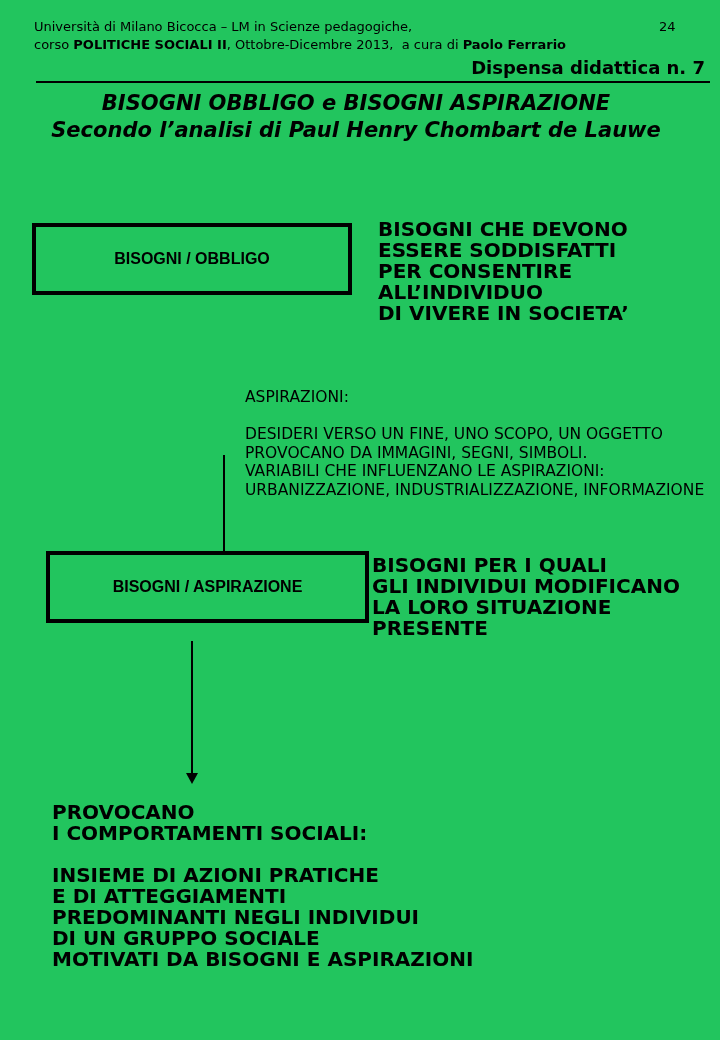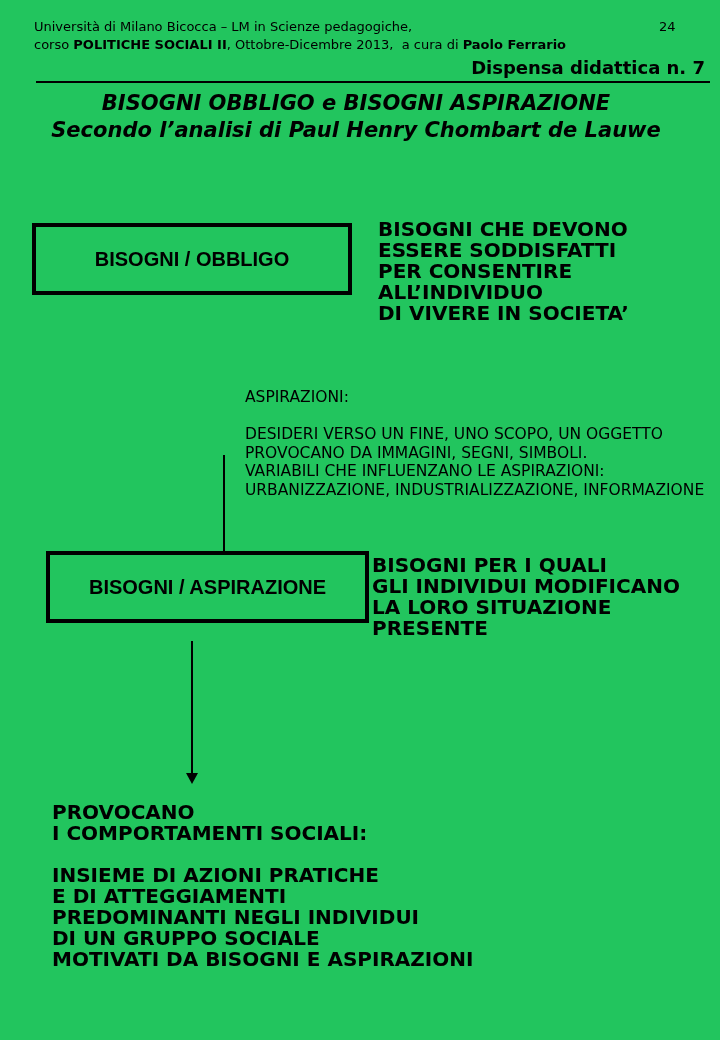--- a/index.html
+++ b/index.html
@@ -41,21 +41,21 @@
     font-size: 21px; line-height: 27px;
     font-weight: bold; font-style: italic;
   }
   
   .dbox {
     position: absolute;
     border: 4px solid #000000;
     box-sizing: border-box;
     display: flex; align-items: center; justify-content: center;
     font-family: "Liberation Sans", sans-serif;
-    font-weight: bold; font-size: 20px;
+    font-weight: bold; font-size: 16px;
     white-space: nowrap;
   }
   .box-obbligo    { left: 32px; top: 223px; width: 320px; height: 72px; }
   .box-aspirazione{ left: 30px; top: 551px; width: 323px; height: 72px; margin-left: 16px; }
   
   .btext {
     position: absolute;
     font-weight: bold; font-size: 20px; line-height: 21px;
     white-space: pre-line;
   }

